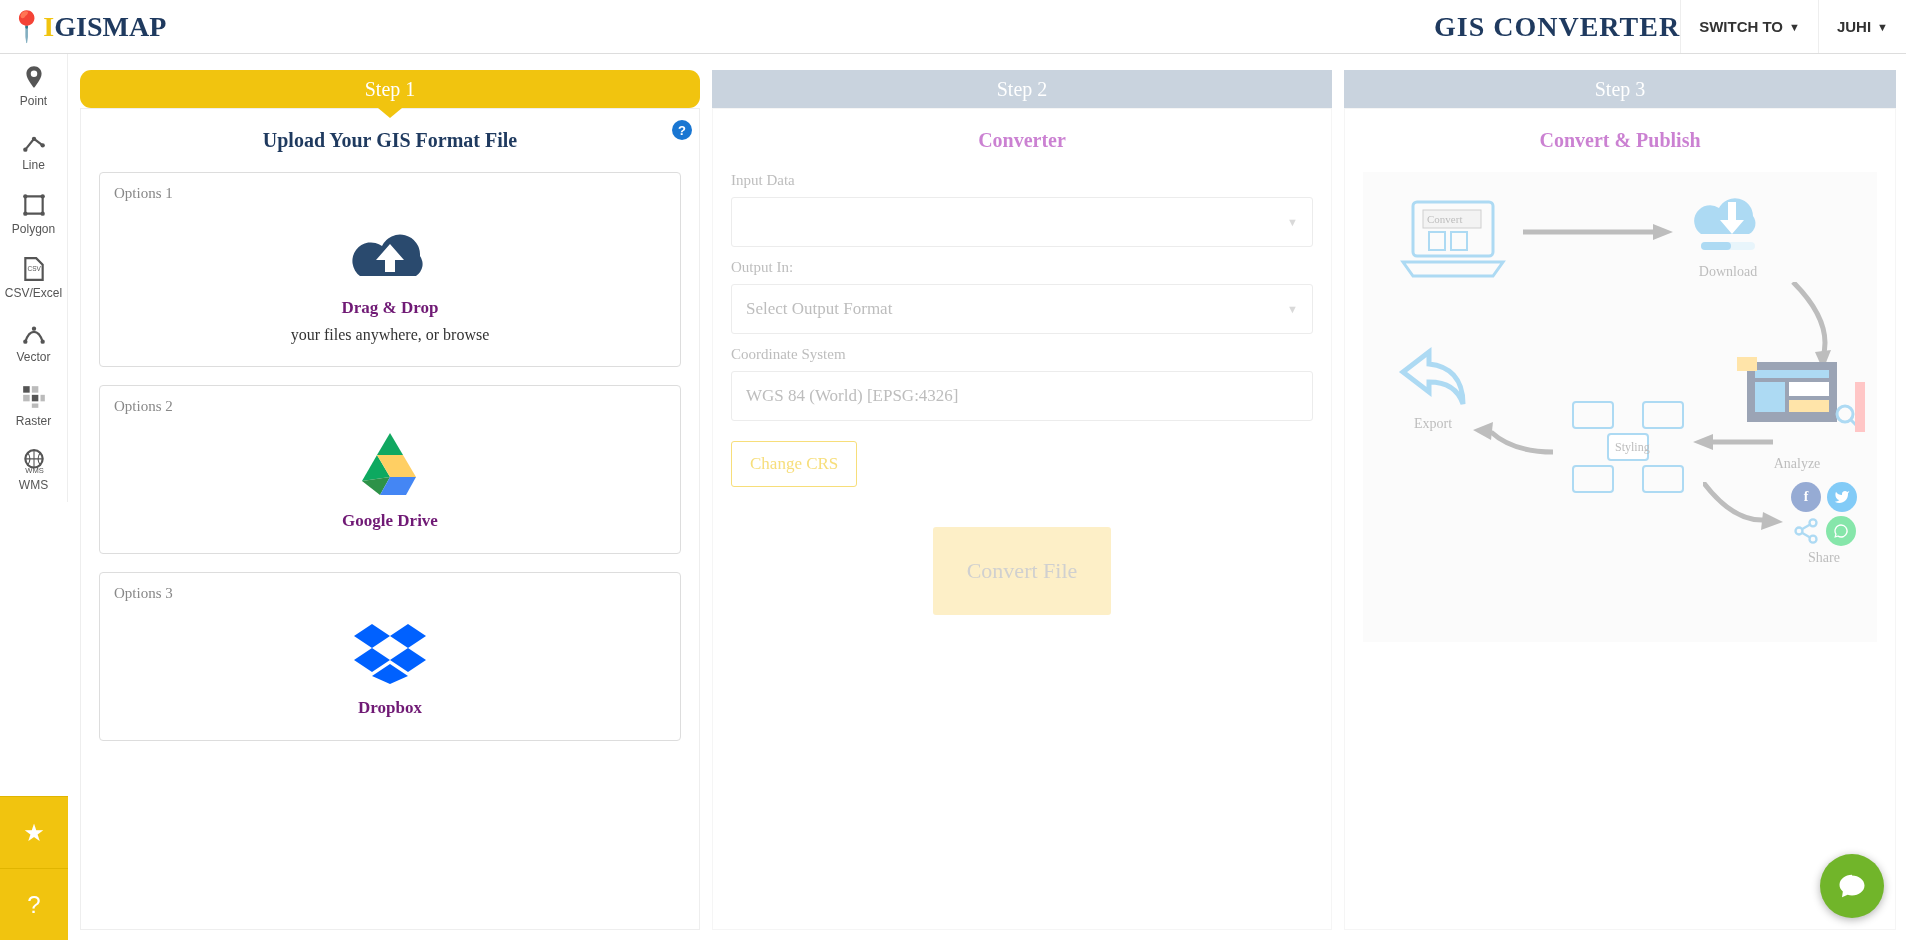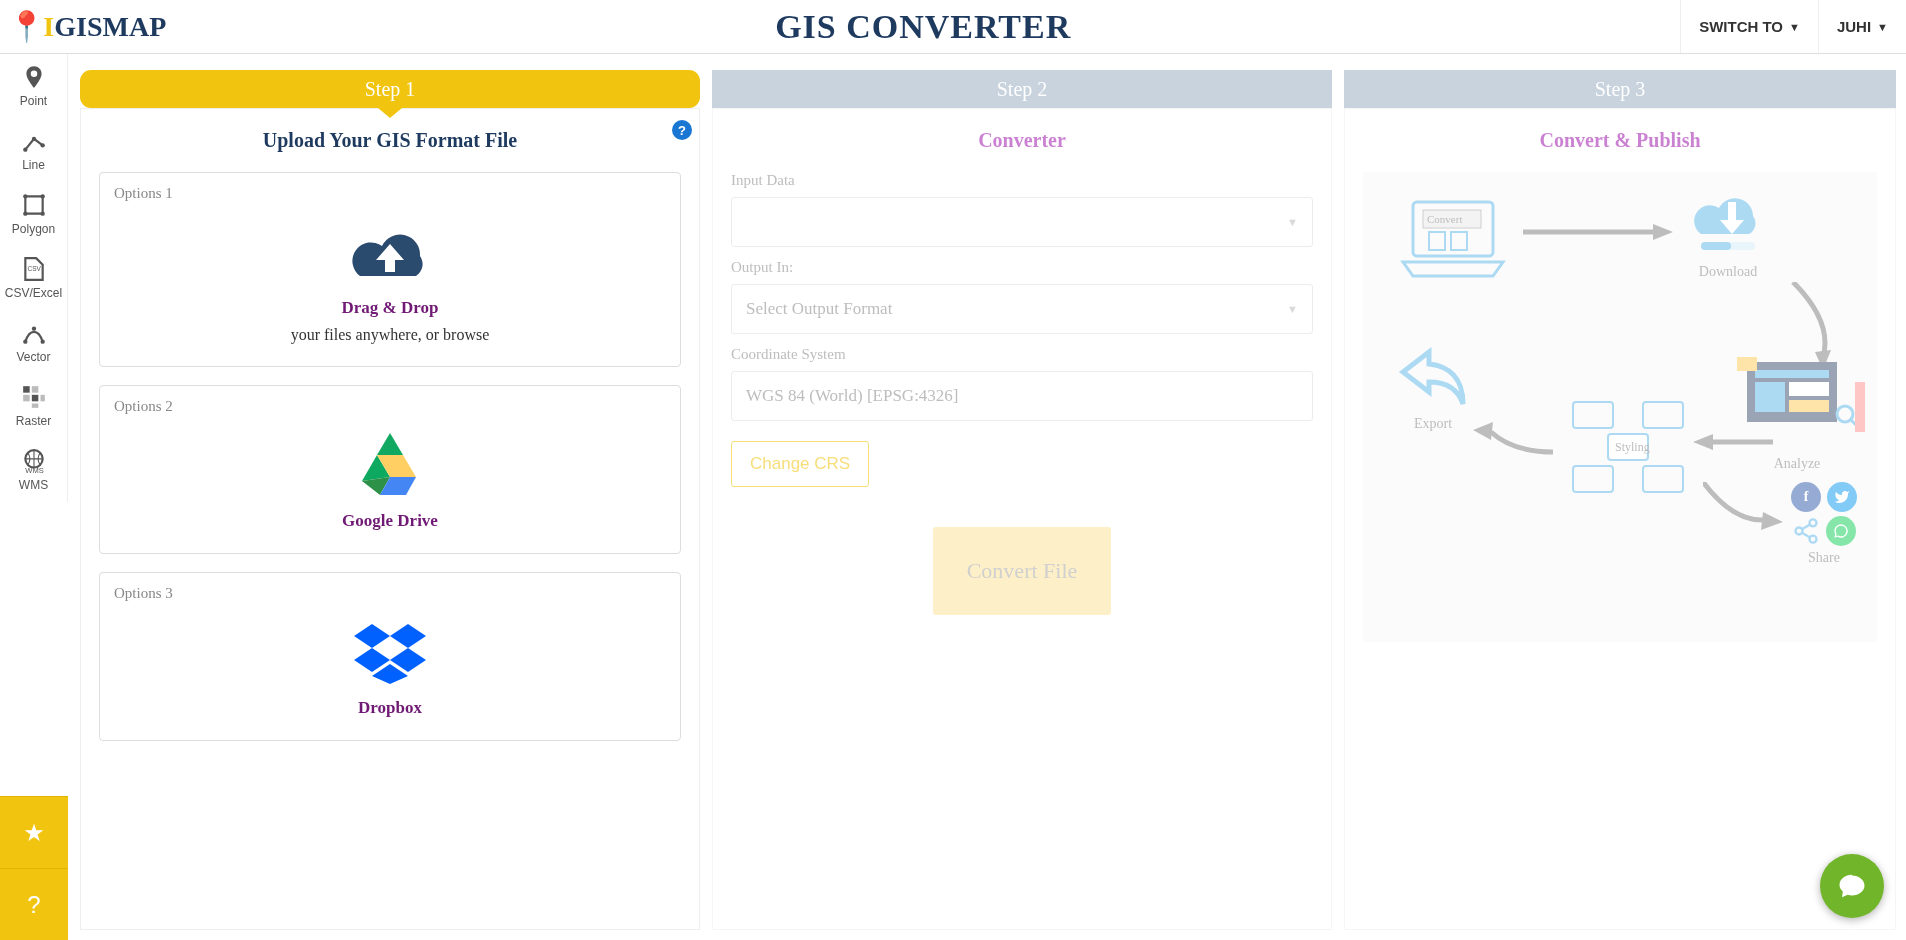--- a/index.html
+++ b/index.html
@@ -1,21 +1,21 @@
 <!DOCTYPE html>
 <html><head>
 <meta charset="utf-8">
 <style>
   * { box-sizing: border-box; margin: 0; padding: 0; }
   body { font-family: Arial, sans-serif; background: #fff; color: #333; width: 1906px; height: 940px; overflow: hidden; }
   .header { display: flex; align-items: center; height: 54px; border-bottom: 1px solid #ddd; padding: 0 0 0 8px; }
   .logo { font-family: Georgia, serif; font-size: 28px; font-weight: bold; color: #1f3a5f; display: flex; align-items: center; }
   .logo .pin { color: #f1c40f; font-size: 30px; margin-right: -2px; }
   .logo .i-letter { color: #f1c40f; }
-  .title { flex: 1; text-align: center; font-family: Georgia, serif; font-weight: bold; font-size: 34px; color: #1f3a5f; letter-spacing: 1px; }
+  .title { flex: 1; text-align: right; font-family: Georgia, serif; font-weight: bold; font-size: 28px; color: #1f3a5f; letter-spacing: 1px; }
   .hdr-right { display: flex; align-items: center; height: 100%; }
   .hdr-link { padding: 0 18px; height: 100%; display: flex; align-items: center; font-size: 15px; font-weight: bold; color: #333; cursor: pointer; border-left: 1px solid #eee; }
   .caret-down { margin-left: 6px; font-size: 11px; }
   
   .sidebar { position: absolute; left: 0; top: 54px; width: 68px; background: #fff; border-right: 1px solid #eee; }
   .side-item { display: flex; flex-direction: column; align-items: center; padding: 10px 0; cursor: pointer; color: #555; justify-content: flex-end; }
   .side-item svg, .side-item .ico { width: 26px; height: 26px; fill: #555; color: #555; display:block; }
   .side-item span.lbl { font-size: 12px; margin-top: 4px; }
   .sidebar-bottom { position: absolute; left: 0; bottom: 0; width: 68px; }
   .sb-btn { width: 68px; height: 72px; background: #f1c40f; display: flex; align-items: center; justify-content: center; color: #fff; font-size: 24px; cursor: pointer; border-top: 1px solid #e0b500; }
@@ -36,21 +36,21 @@
   .col1 { position: relative; }
   .option-box { border: 1px solid #ddd; border-radius: 4px; margin-bottom: 18px; padding: 12px 14px 22px; text-align: center; impor cursor: pointer; }
   .option-label { text-align: left; color: #888; font-size: 15px; font-family: Georgia, serif; }
   .opt-icon { margin: 14px auto 8px; }
   .opt-title { font-family: Georgia, serif; font-size: 17px; font-weight: bold; color: #701a75; }
   .opt-sub { font-size: 16px; color: #333; margin-top: 8px; font-family: Georgia, serif;}
   
   .field-label { color: #888; font-size: 15px; margin: 12px 0 8px; font-family: Georgia, serif;}
   .select-box, .text-input { width: 100%; height: 50px; border: 1px solid #ddd; border-radius: 3px; padding: 0 14px; font-size: 17px; color: #888; background: #fff; display: flex; align-items: center; justify-content: space-between; font-family: Georgia, serif;}
   .select-caret { color: #bbb; font-size: 11px; }
-  .change-crs { margin-top: 20px; border: 1px solid #f1c40f; color: #f1c40f; background: #fff; padding: 12px 18px; font-size: 17px; cursor: pointer; border-radius: 3px; font-family: Liberation Sans, sans-serif;}
+  .change-crs { margin-top: 20px; border: 1px solid #f1c40f; color: #f1c40f; background: #fff; padding: 12px 18px; font-size: 17px; cursor: pointer; border-radius: 3px; font-family: Liberation Serif, serif;}
   .convert-btn { margin: 40px auto 0; display: block; background: #fce39a; color: #aaa; border: none; padding: 31px 34px; font-size: 22px; font-family: Georgia, serif; border-radius: 3px; cursor: not-allowed; }
   
   .diagram { background: #f9f9f9; position: relative; height: 470px; margin-top: 20px; }
   .dnode { position: absolute; text-align: center; color: #888; font-family: Georgia, serif; font-size: 14px; }
   .dicon { color: #6bbceb; }
   .arrow { position: absolute; color: #888; }
   
   .chat-fab { position: fixed; right: 22px; bottom: 22px; width: 64px; height: 64px; border-radius: 50%; background: #71b52a; display: flex; align-items: center; justify-content: center; box-shadow: 0 2px 8px rgba(0,0,0,.3); cursor: pointer; }
 </style>
 </head>

